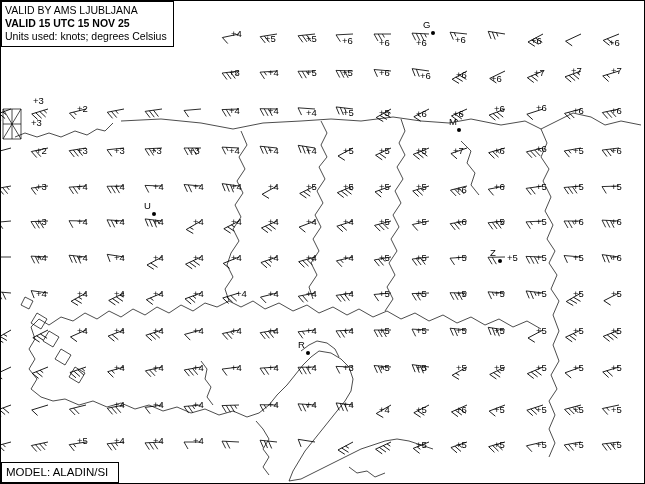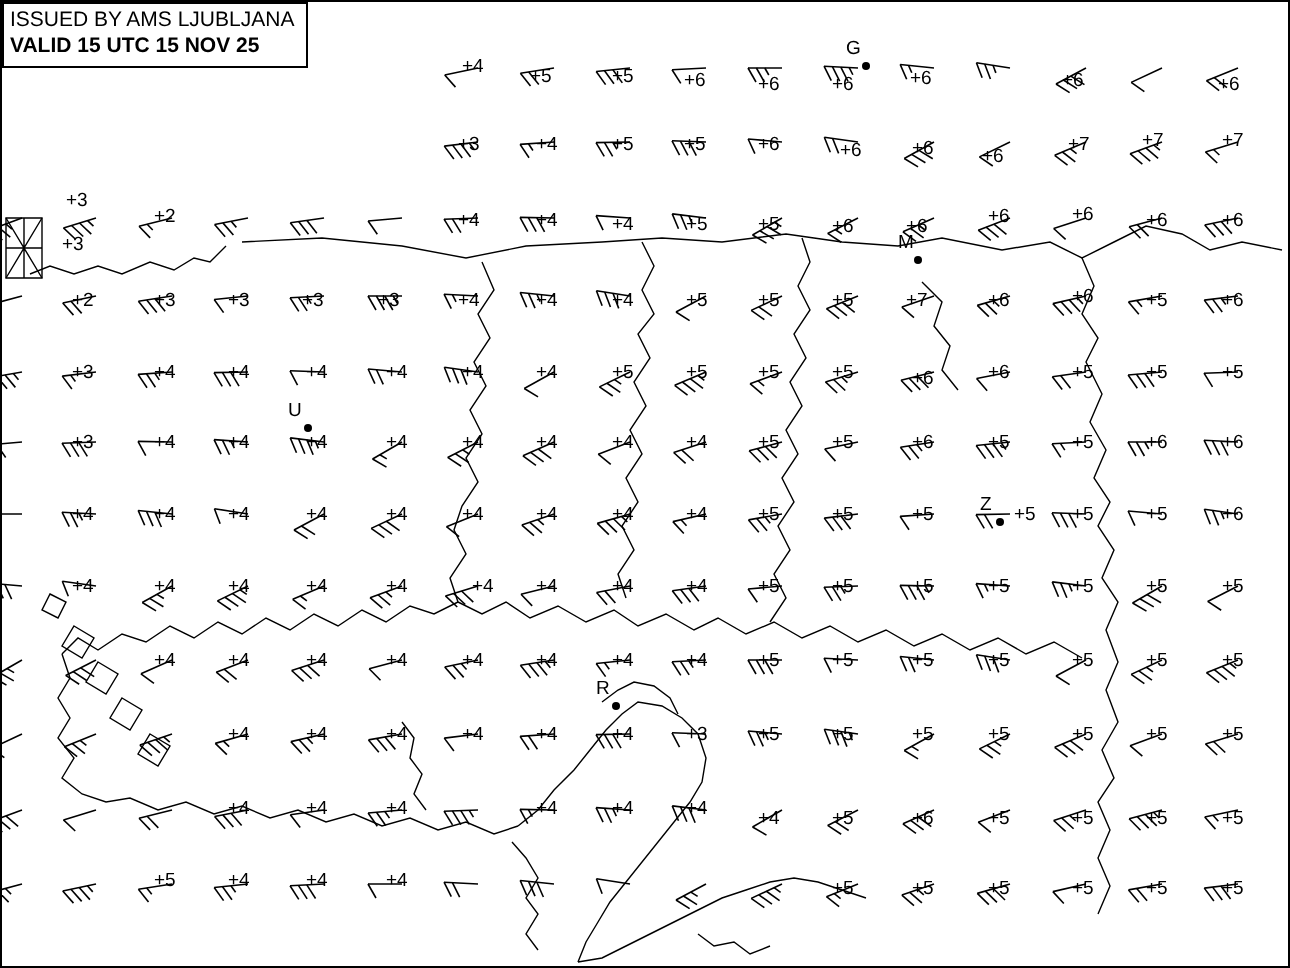--- a/index.html
+++ b/index.html
@@ -1351,18 +1351,22 @@
       <div class="city-label" style="left: 448px; top: 115px;">M</div>
       <div class="city-dot" style="left: 151px; top: 211px;"></div>
       <div class="city-label" style="left: 143px; top: 199px;">U</div>
       <div class="city-dot" style="left: 497px; top: 258px;"></div>
       <div class="city-label" style="left: 489px; top: 246px;">Z</div>
       <div class="city-dot" style="left: 305px; top: 350px;"></div>
       <div class="city-label" style="left: 297px; top: 338px;">R</div>
     </div>
 
   <div class="legend-box">
-    <div class="legend-line">ISSUED BY AMS LJUBLJANA</div>
+    <div class="legend-line">VALID BY AMS LJUBLJANA</div>
     <div class="legend-line bold">VALID 15 UTC 15 NOV 25</div>
+    <div class="legend-line">Units used: knots; degrees Celsius</div>
   </div>
 
+  <div class="model-box">
+    <div class="model-text">MODEL: ALADIN/SI</div>
+  </div>
 
 </div>
 
 </body></html>

